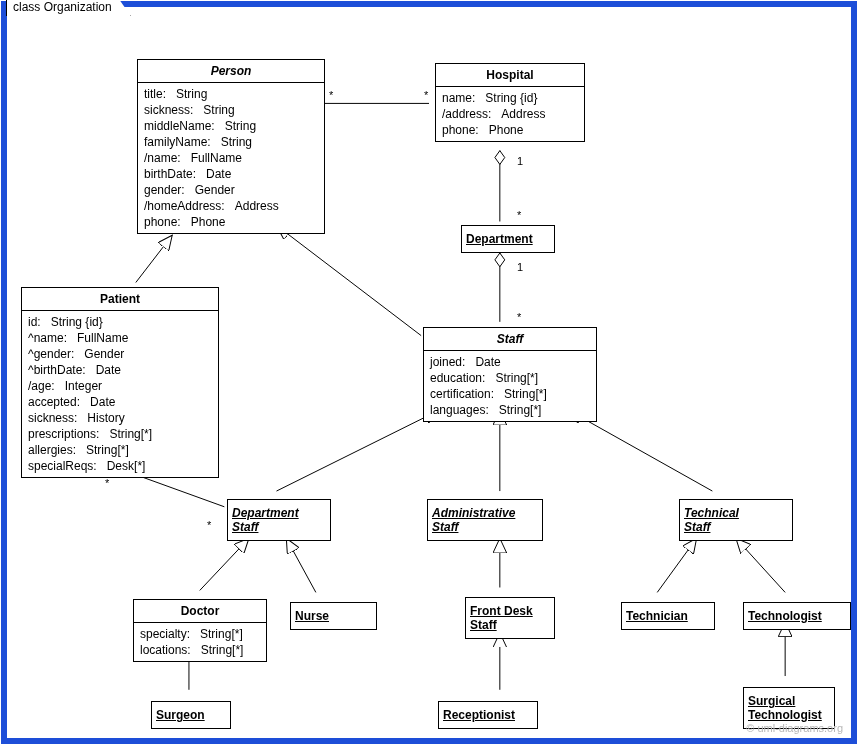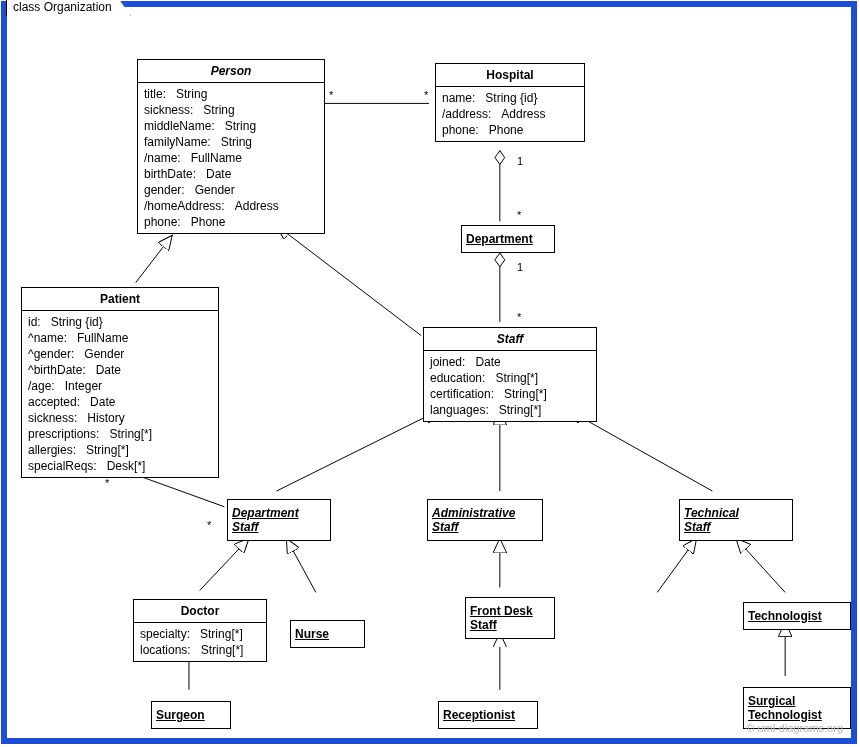--- a/index.html
+++ b/index.html
@@ -295,43 +295,46 @@
           <span class="k">specialty:</span>
           <span>String[*]</span>
         </div>
       <div class="row">
           <span class="k">locations:</span>
           <span>String[*]</span>
         </div>
     </div>
   </div>
 
-  <div class="cls" style="left:283px;top:613px;width:75px">
+  <div class="cls" style="left:283px;top:595px;width:87px">
     <div class="simple-title">Nurse</div>
   </div>
 
   <div class="cls" style="left:458px;top:590px;width:90px">
     <div class="simple-title">
       <span>Front Desk</span><br><span>Staff</span>
     </div>
   </div>
 
+  <div class="cls" style="left:614px;top:595px;width:94px">
+    <div class="simple-title">Technician</div>
+  </div>
 
   <div class="cls" style="left:736px;top:595px;width:108px">
     <div class="simple-title">Technologist</div>
   </div>
 
   <div class="cls" style="left:144px;top:694px;width:80px">
     <div class="simple-title">Surgeon</div>
   </div>
 
   <div class="cls" style="left:431px;top:694px;width:100px">
     <div class="simple-title">Receptionist</div>
   </div>
 
-  <div class="cls" style="left:736px;top:680px;width:108px">
+  <div class="cls" style="left:736px;top:680px;width:92px">
     <div class="simple-title">
       <span>Surgical</span><br><span>Technologist</span>
     </div>
   </div>
 
   <div class="watermark">© uml-diagrams.org</div>
 </div>
 
 </body></html>

